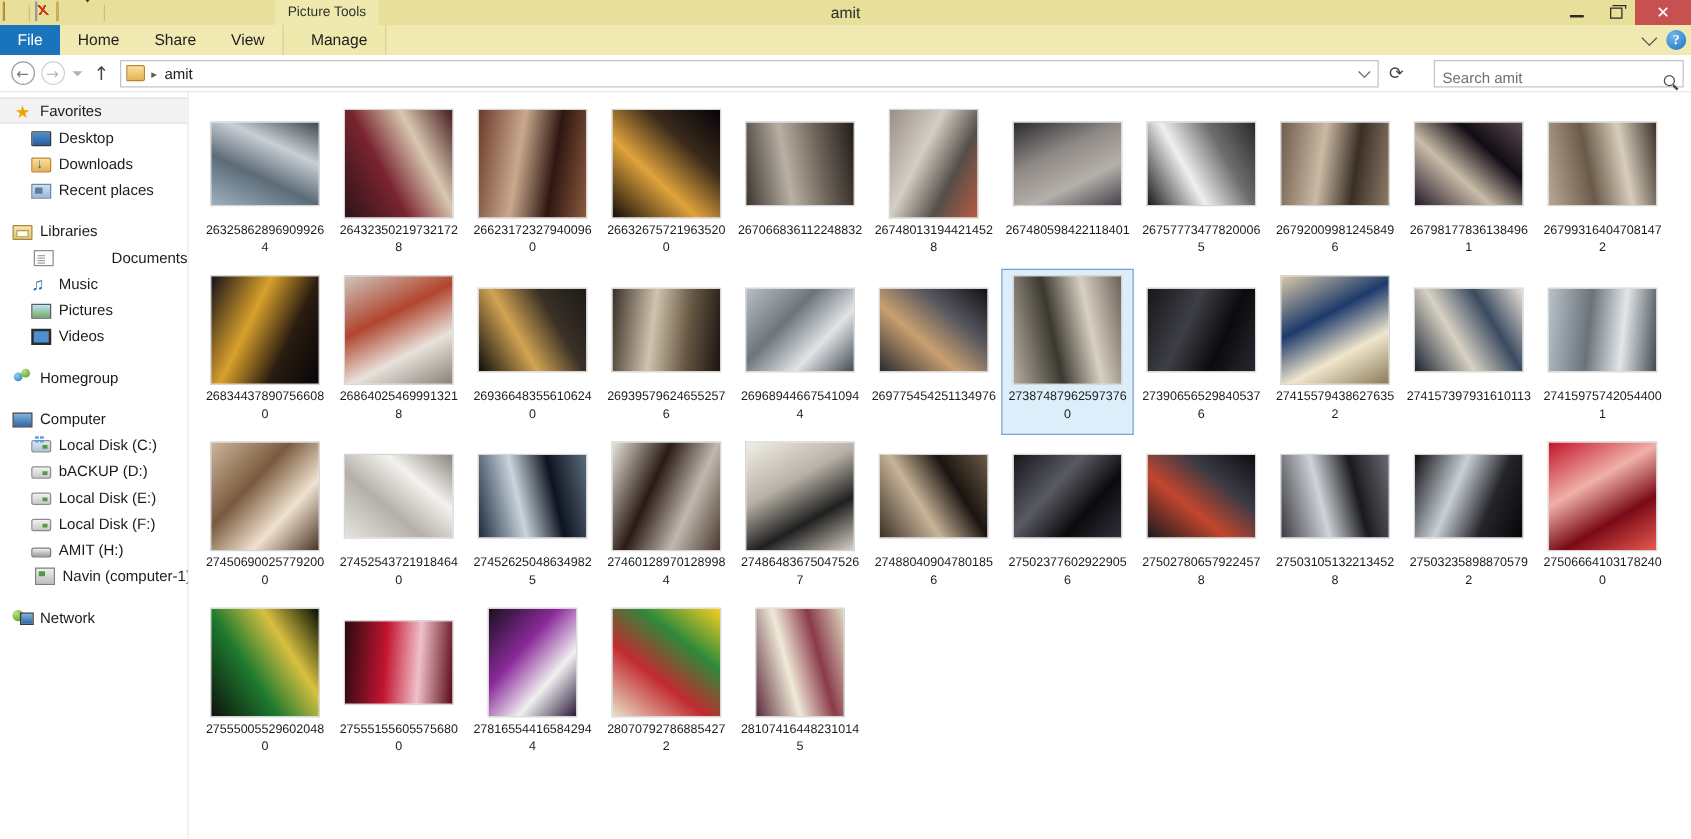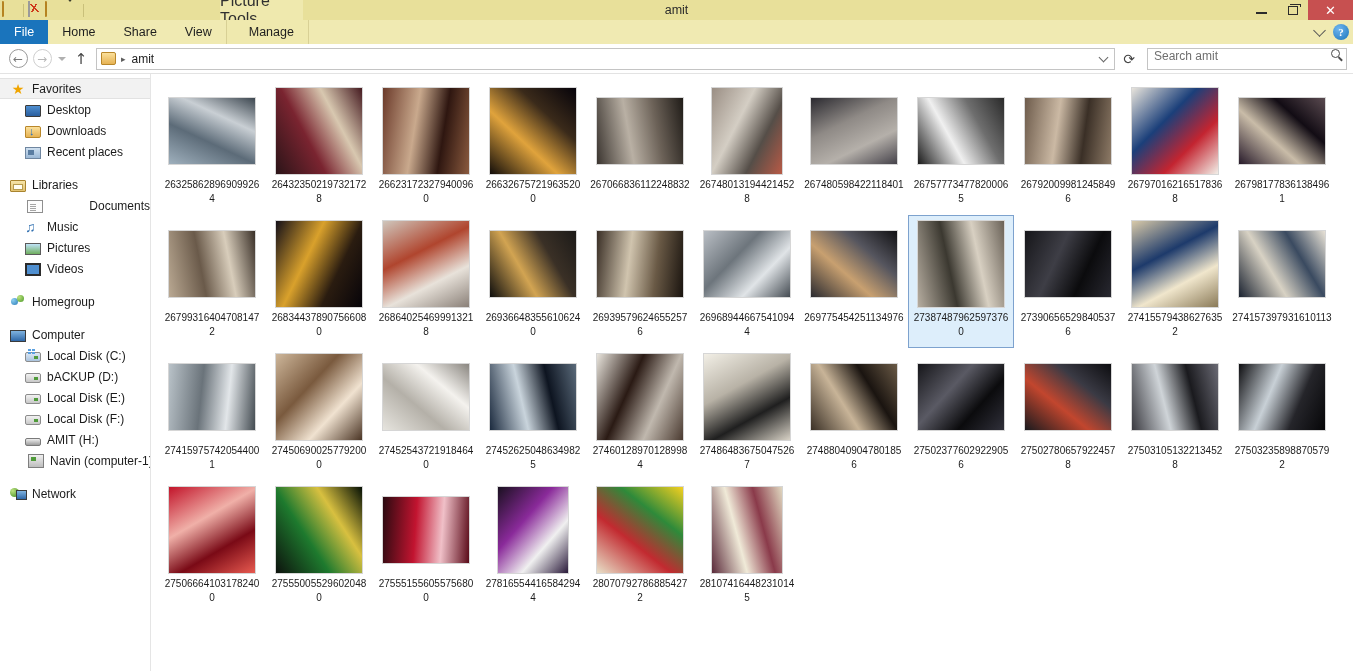--- a/index.html
+++ b/index.html
@@ -41,21 +41,21 @@
   .wc-close { width: 45px; background: #c75050; }
   .glyph-min { width: 11px; height: 2px; background: #2b2b2b; margin-top: 5px; }
   .glyph-max { width: 10px; height: 9px; border: 1.5px solid #2b2b2b; position: relative; }
   .glyph-max:before { content: ""; position: absolute; left: 1px; top: -3px; width: 10px; height: 2px; border-top: 1.5px solid #2b2b2b; border-right: 1.5px solid #2b2b2b; }
   .glyph-close { color: #fff; font-size: 13px; line-height: 13px; font-family: "DejaVu Sans", sans-serif; }
 
   
   .ctx-tools {
     position: absolute; left: 220px; top: 0; width: 83px; height: 20px;
     background: #efe9ae; display: flex; align-items: center; justify-content: center;
-    font-size: 16px; color: #303030;
+    font-size: 11px; color: #303030;
   }
 
   
   .ribbonbar {
     height: 24px; background: #f0eab2; display: flex; align-items: stretch; position: relative;
     flex: 0 0 24px;
   }
   .tab {
     display: flex; align-items: center; justify-content: center;
     padding: 0 14px; font-size: 12.5px; color: #1e1e1e; height: 24px; min-width: 54px;
@@ -97,21 +97,21 @@
   .crumb-folder { width: 15px; height: 13px; background: linear-gradient(#fbe09b,#e6b253); border: 1px solid #b9872a; border-radius: 1px 2px 2px 1px; margin-right: 5px; }
   .crumb-sep { color: #5a5a5a; font-size: 9px; margin: 0 6px 0 0; }
   .crumb-text { font-size: 12px; color: #1b1b1b; }
   .crumb-right { position: absolute; right: 0; top: 0; height: 20px; display: flex; align-items: center; }
   .crumb-chev { width: 22px; height: 20px; display: flex; align-items: center; justify-content: center; }
   .chev-sm { width: 7px; height: 7px; border-right: 1.4px solid #666; border-bottom: 1.4px solid #666; transform: rotate(45deg); margin-top: -3px; }
   .refresh-btn { width: 24px; height: 22px; display: flex; align-items: center; justify-content: center; color: #444; font-size: 14px; font-family: "DejaVu Sans", sans-serif; }
 
   .searchbox {
     width: 200px; height: 22px; border: 1px solid #c4c4c4; background: #fff;
-    display: flex; align-items: flex-start; padding: 0 6px; margin-left: 6px;
+    display: flex; align-items: flex-end; padding: 0 6px; margin-left: 18px;
   }
   .searchbox input {
     border: 0; outline: 0; flex: 1; font-size: 12px; color: #333;
     font-family: "Liberation Sans", sans-serif; background: transparent;
   }
   .searchbox input::placeholder { color: #6f6f6f; }
   .mag {
     width: 9px; height: 9px; border: 1.5px solid #4a4a4a; border-radius: 50%; position: relative; margin-left: 4px;
   }
   .mag:after { content: ""; position: absolute; right: -4px; bottom: -3px; width: 5px; height: 1.5px; background: #4a4a4a; transform: rotate(45deg); }
@@ -389,26 +389,20 @@
             <div class="tile-label">267577734778200065</div>
           </div>
           <div class="tile">
             <div class="thumb-wrap">
               <div class="thumb wide" style="background: linear-gradient(98deg, rgb(110, 92, 76) 0%, rgb(203, 185, 164) 38%, rgb(58, 47, 38) 68%, rgb(141, 122, 102) 100%);"></div>
             </div>
             <div class="tile-label">267920099812458496</div>
           </div>
           <div class="tile">
             <div class="thumb-wrap">
-              <div class="thumb" style="background: linear-gradient(135deg, rgb(232, 228, 220) 0%, rgb(27, 63, 122) 38%, rgb(195, 36, 48) 68%, rgb(242, 239, 232) 100%);"></div>
-            </div>
-            <div class="tile-label">267970162165178368</div>
-          </div>
-          <div class="tile">
-            <div class="thumb-wrap">
               <div class="thumb wide" style="background: linear-gradient(42deg, rgb(39, 26, 42) 0%, rgb(201, 188, 168) 38%, rgb(18, 12, 20) 68%, rgb(90, 74, 80) 100%);"></div>
             </div>
             <div class="tile-label">267981778361384961</div>
           </div>
           <div class="tile">
             <div class="thumb-wrap">
               <div class="thumb wide" style="background: linear-gradient(79deg, rgb(185, 168, 146) 0%, rgb(106, 90, 74) 38%, rgb(216, 205, 187) 68%, rgb(58, 48, 40) 100%);"></div>
             </div>
             <div class="tile-label">267993164047081472</div>
           </div>

